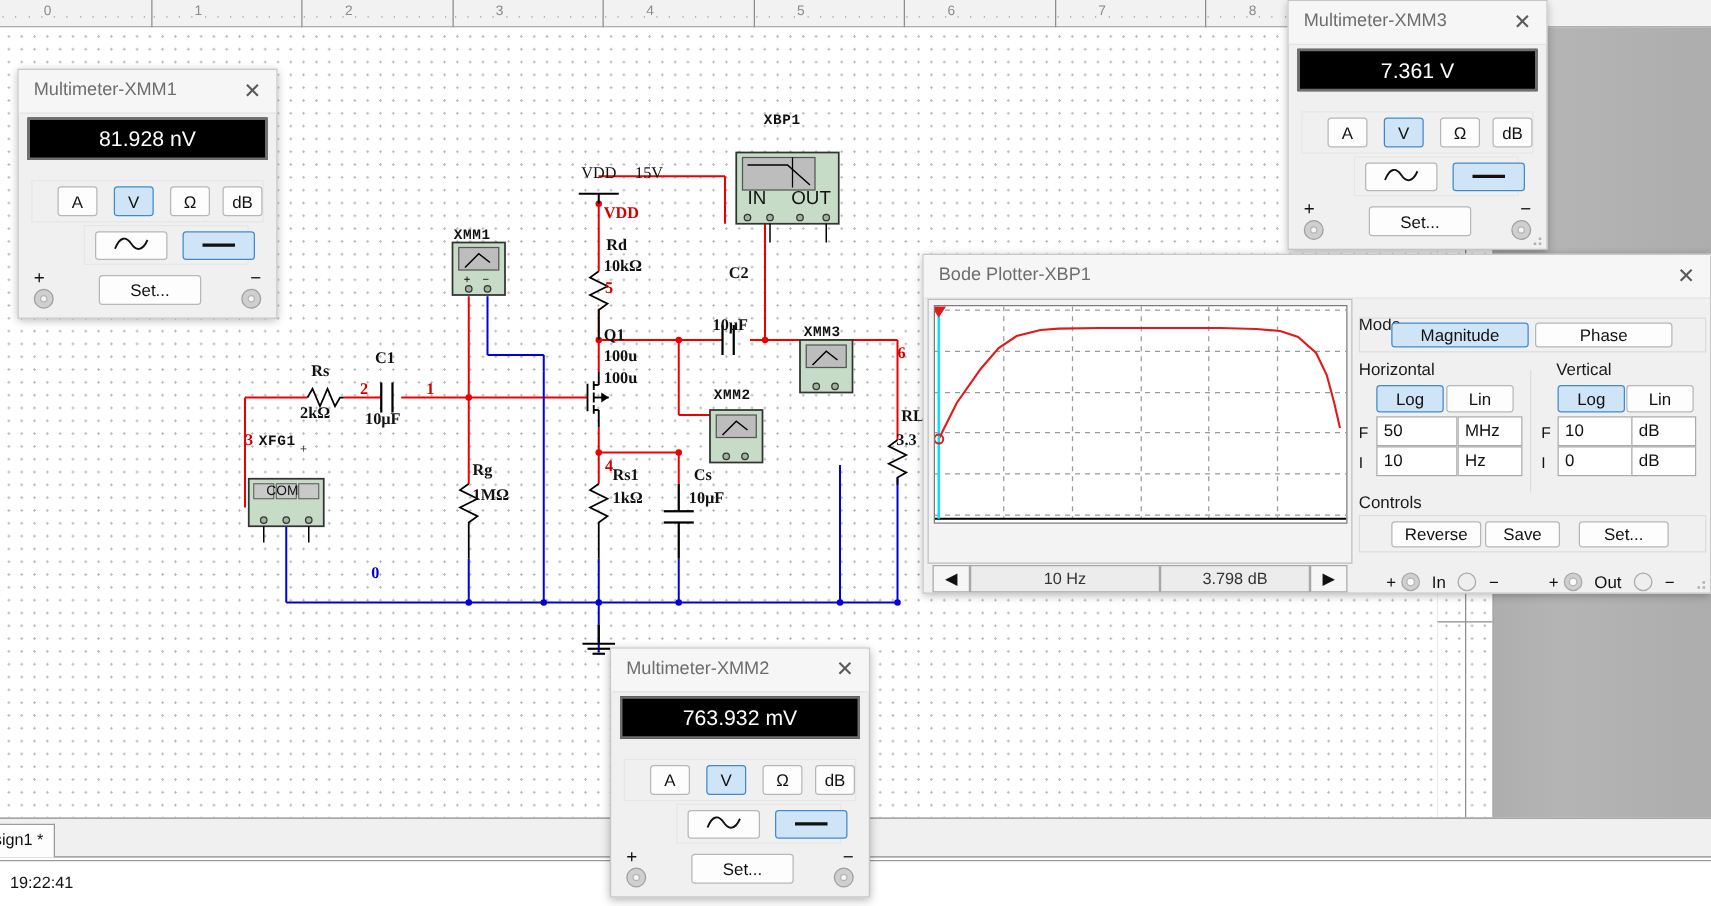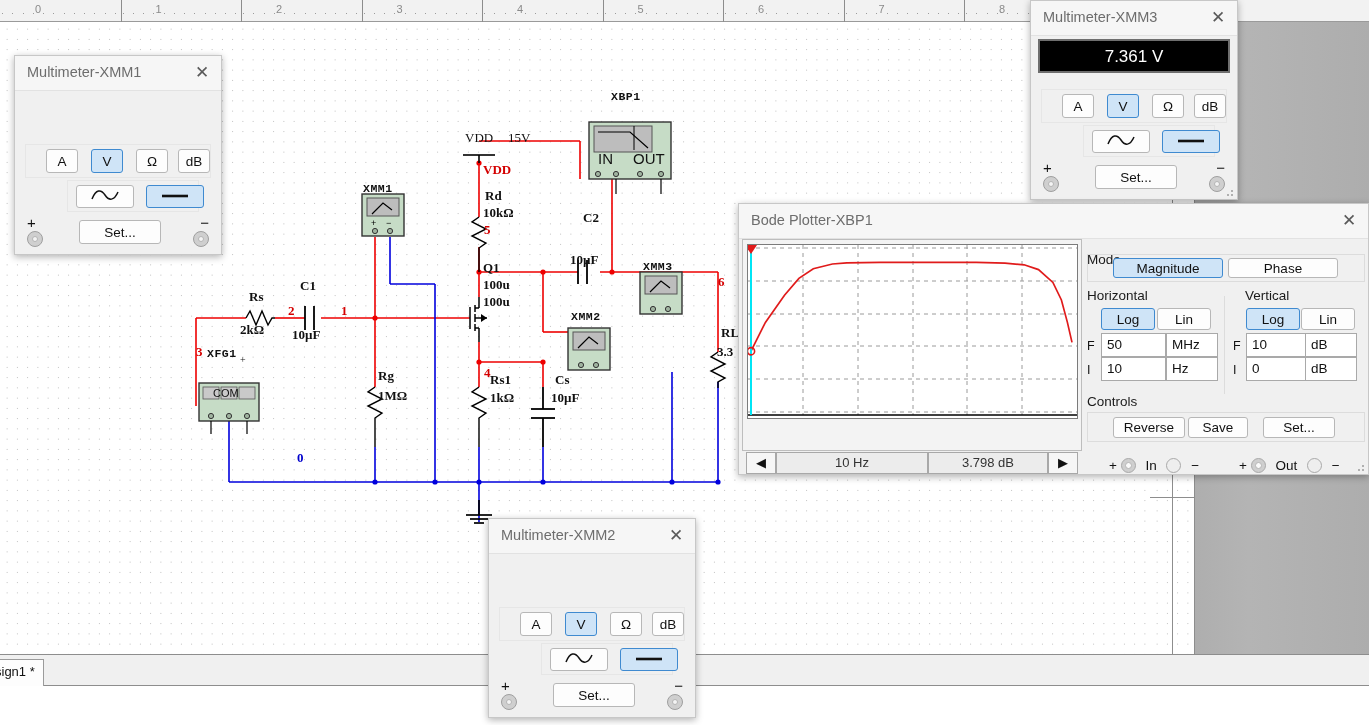--- a/index.html
+++ b/index.html
@@ -483,25 +483,31 @@
   <div id="rightruler">
     <div class="vdiv" style="top:125px;"></div>
     <div class="vdiv" style="top:475px;"></div>
     <div class="vlbl" style="top:298px;">E</div>
   </div>
   <div id="rrsplit"></div>
 
   <div id="tabbar">
     <div class="tab">sign1 *</div>
   </div>
+  <div id="statusbar">
+    <span class="clock">19:22:41</span>
+  </div>
 
   <div class="dlg mm" id="dlg-xmm1" style="left:14px;top:55px;width:208px;height:200px;">
     <div class="titlebar">
       <div class="title">Multimeter-XMM1</div>
       <div class="closeb">✕</div>
+    </div>
+    <div class="readout">
+      <div class="readval">81.928 nV</div>
     </div>
     <div class="unitrow">
       <div class="ubtn" style="left:20px;">A</div>
       <div class="ubtn sel" style="left:65px;">V</div>
       <div class="ubtn" style="left:110px;">Ω</div>
       <div class="ubtn" style="left:152px;">dB</div>
     </div>
     <div class="waverow">
       <div class="wbtn" style="left:8px;">
         <svg width="40" height="19" viewBox="0 0 40 19">
@@ -556,20 +562,23 @@
       <i style="left:8px;top:8px;"></i>
         <i style="left:4px;top:8px;"></i>
         <i style="left:8px;top:4px;"></i>
     </div>
   </div>
 
   <div class="dlg mm" id="dlg-xmm2" style="left:488px;top:518px;width:208px;height:200px;">
     <div class="titlebar">
       <div class="title">Multimeter-XMM2</div>
       <div class="closeb">✕</div>
+    </div>
+    <div class="readout">
+      <div class="readval">763.932 mV</div>
     </div>
     <div class="unitrow">
       <div class="ubtn" style="left:20px;">A</div>
       <div class="ubtn sel" style="left:65px;">V</div>
       <div class="ubtn" style="left:110px;">Ω</div>
       <div class="ubtn" style="left:152px;">dB</div>
     </div>
     <div class="waverow">
       <div class="wbtn" style="left:8px;">
         <svg width="40" height="19" viewBox="0 0 40 19">

